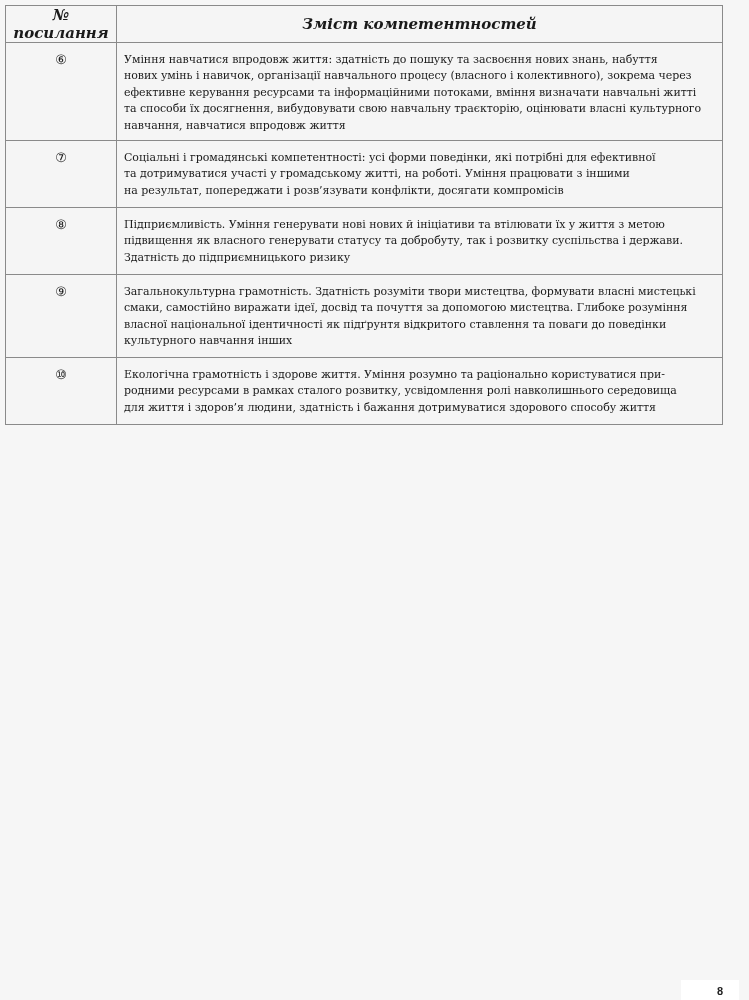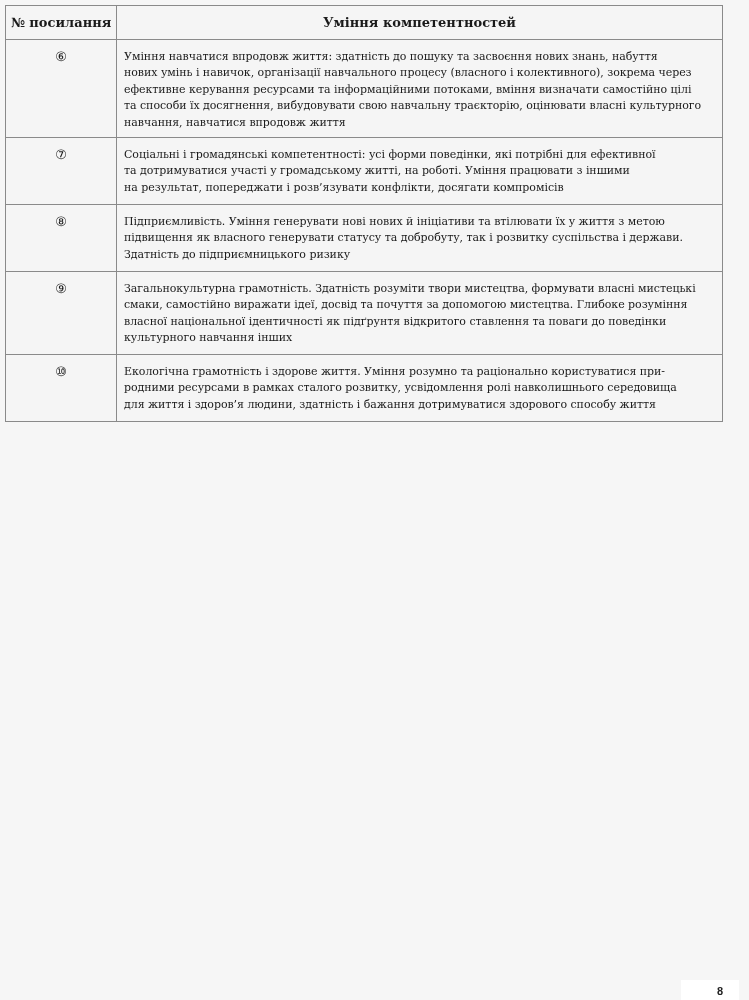--- a/index.html
+++ b/index.html
@@ -29,25 +29,26 @@
       border-collapse: collapse;
       background: #f5f5f5;
     }
     table.comp-table th,
     table.comp-table td {
       border: 1.5px solid #8a8a8a;
       vertical-align: top;
     }
     table.comp-table th {
       height: 33px;
-      font-size: 13px;
+      font-size: 15px;
       font-weight: bold;
       vertical-align: middle;
       text-align: center;
       padding: 0 4px;
+      font-style: italic;
     }
     th.col-ref { width: 102px; }
     td.ref-cell {
       text-align: center;
       font-size: 13px;
       padding-top: 9px;
     }
     td.content-cell {
       font-size: 11px;
       line-height: 16.4px;
@@ -84,30 +85,30 @@
     }
   </style>
 </head>
 <body>
 
 <div class="page">
   <table class="comp-table">
     <thead>
       <tr>
         <th class="col-ref">№ посилання</th>
-        <th>Уміння компетентностей</th>
+        <th>Зміст компетентностей</th>
       </tr>
     </thead>
     <tbody>
       <tr class="r6">
         <td class="ref-cell">⑥</td>
         <td class="content-cell">
           <span class="line">Уміння навчатися впродовж життя: здатність до пошуку та засвоєння нових знань, набуття</span>
           <span class="line">нових умінь і навичок, організації навчального процесу (власного і колективного), зокрема через</span>
-          <span class="line">ефективне керування ресурсами та інформаційними потоками, вміння визначати самостійно цілі</span>
+          <span class="line">ефективне керування ресурсами та інформаційними потоками, вміння визначати навчальні житті</span>
           <span class="line">та способи їх досягнення, вибудовувати свою навчальну траєкторію, оцінювати власні культурного</span>
           <span class="line">навчання, навчатися впродовж життя</span>
         </td>
       </tr>
       <tr class="r7">
         <td class="ref-cell">⑦</td>
         <td class="content-cell">
           <span class="line">Соціальні і громадянські компетентності: усі форми поведінки, які потрібні для ефективної</span>
           <span class="line">та дотримуватися участі у громадському житті, на роботі. Уміння працювати з іншими</span>
           <span class="line">на результат, попереджати і розв’язувати конфлікти, досягати компромісів</span>

